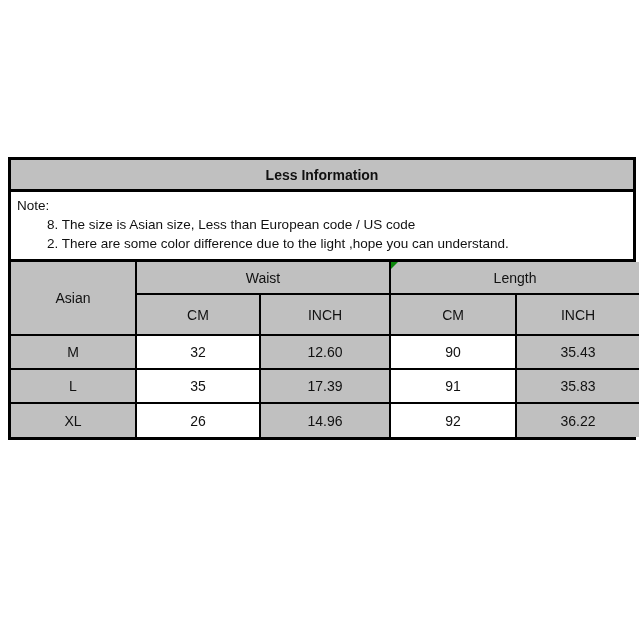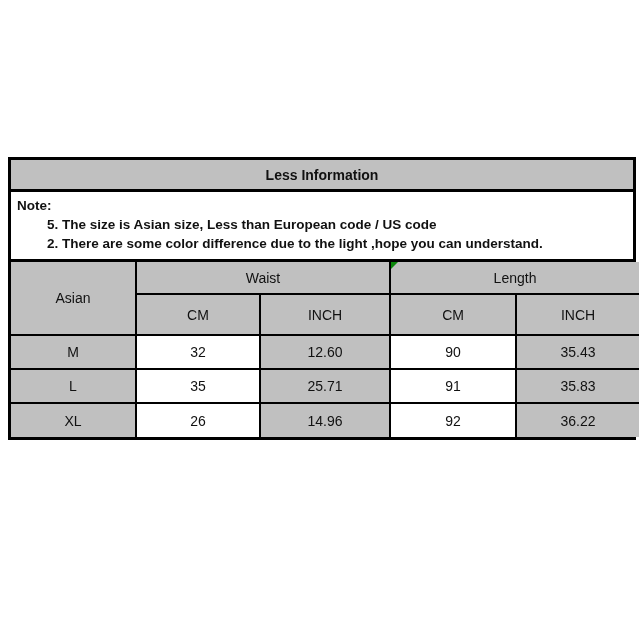--- a/index.html
+++ b/index.html
@@ -30,21 +30,21 @@
     align-items: center;
     justify-content: center;
     font-size: 14px;
     font-weight: bold;
   }
   .note-section {
     background: #ffffff;
     border-bottom: 3px solid #000000;
     padding: 4px 3px 6px 6px;
     font-size: 13.5px;
-    font-weight: bold;
+    font-weight: normal;
     line-height: 19px;
   }
   .note-item {
     text-indent: 30px;
   }
   table.size-table {
     width: 100%;
     border-collapse: collapse;
     table-layout: fixed;
   }
@@ -78,21 +78,21 @@
 </head>
 <body>
 
 <div class="canvas">
   <div class="size-chart">
 
     <div class="chart-title">Less Information</div>
 
     <div class="note-section">
       <div class="note-label">Note:</div>
-      <div class="note-item">5. The size is Asian size, Less than European code / US code</div>
+      <div class="note-item">8. The size is Asian size, Less than European code / US code</div>
       <div class="note-item">2. There are some color difference due to the light ,hope you can understand.</div>
     </div>
 
     <table class="size-table">
       <colgroup>
         <col style="width:125px">
         <col style="width:124px">
         <col style="width:130px">
         <col style="width:126px">
         <col style="width:123px">
@@ -115,21 +115,21 @@
         <tr class="data-row">
           <td class="fill">M</td>
           <td class="plain">32</td>
           <td class="fill">12.60</td>
           <td class="plain">90</td>
           <td class="fill">35.43</td>
         </tr>
         <tr class="data-row">
           <td class="fill">L</td>
           <td class="plain">35</td>
-          <td class="fill">25.71</td>
+          <td class="fill">17.39</td>
           <td class="plain">91</td>
           <td class="fill">35.83</td>
         </tr>
         <tr class="data-row">
           <td class="fill">XL</td>
           <td class="plain">26</td>
           <td class="fill">14.96</td>
           <td class="plain">92</td>
           <td class="fill">36.22</td>
         </tr>

